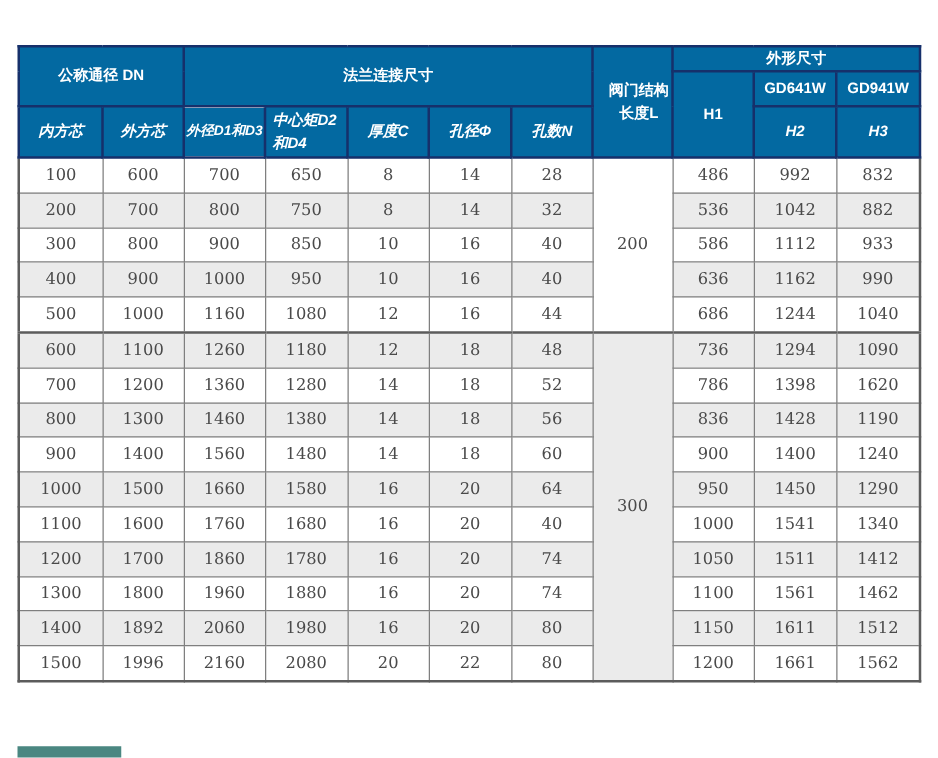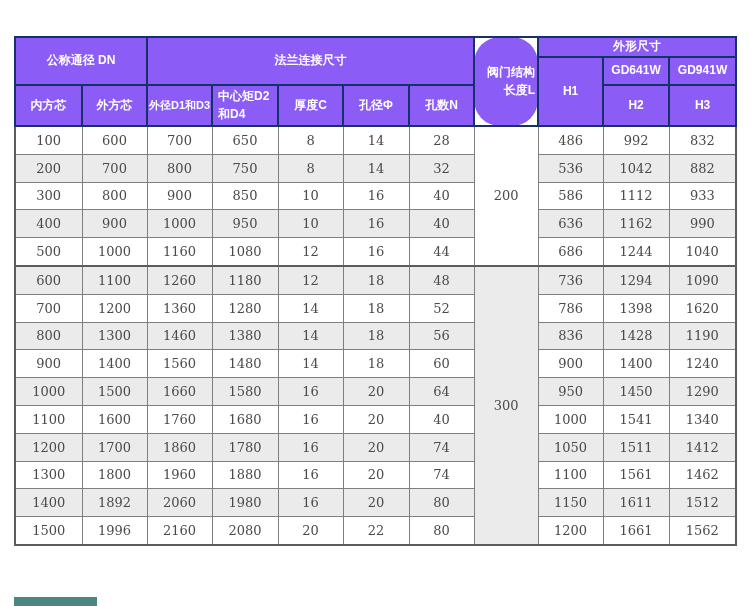--- a/index.html
+++ b/index.html
@@ -17,37 +17,36 @@
   table.spec-table {
     position: absolute;
     left: 14px;
     top: 36px;
     width: 721px;
     border-collapse: collapse;
     table-layout: fixed;
     border: 2px solid #5c5c5c;
   }
   thead th {
-    background: #8b5cf6;
+    background: #0369a1;
     color: #ffffff;
     border: 2px solid #16306b;
     font-weight: bold;
     font-size: 12px;
     text-align: center;
     vertical-align: middle;
     padding: 0 2px;
     line-height: 1.45;
   }
   tr.hr1 { height: 20px; }
   tr.hr2 { height: 28px; }
-  tr.hr3 { height: 41px; }
+  tr.hr3 { height: 41px; font-style: italic; }
   th.valve-len {
-    text-align: right;
+    text-align: center;
     padding: 0 2px 0 12px;
-    border-radius: 26px;
   }
   th.wrap-left {
     text-align: left;
     padding: 0 2px 0 5px;
     margin-left: 16px;
   }
   th.tight {
     white-space: nowrap;
     font-size: 11px;
     padding: 0 1px;

